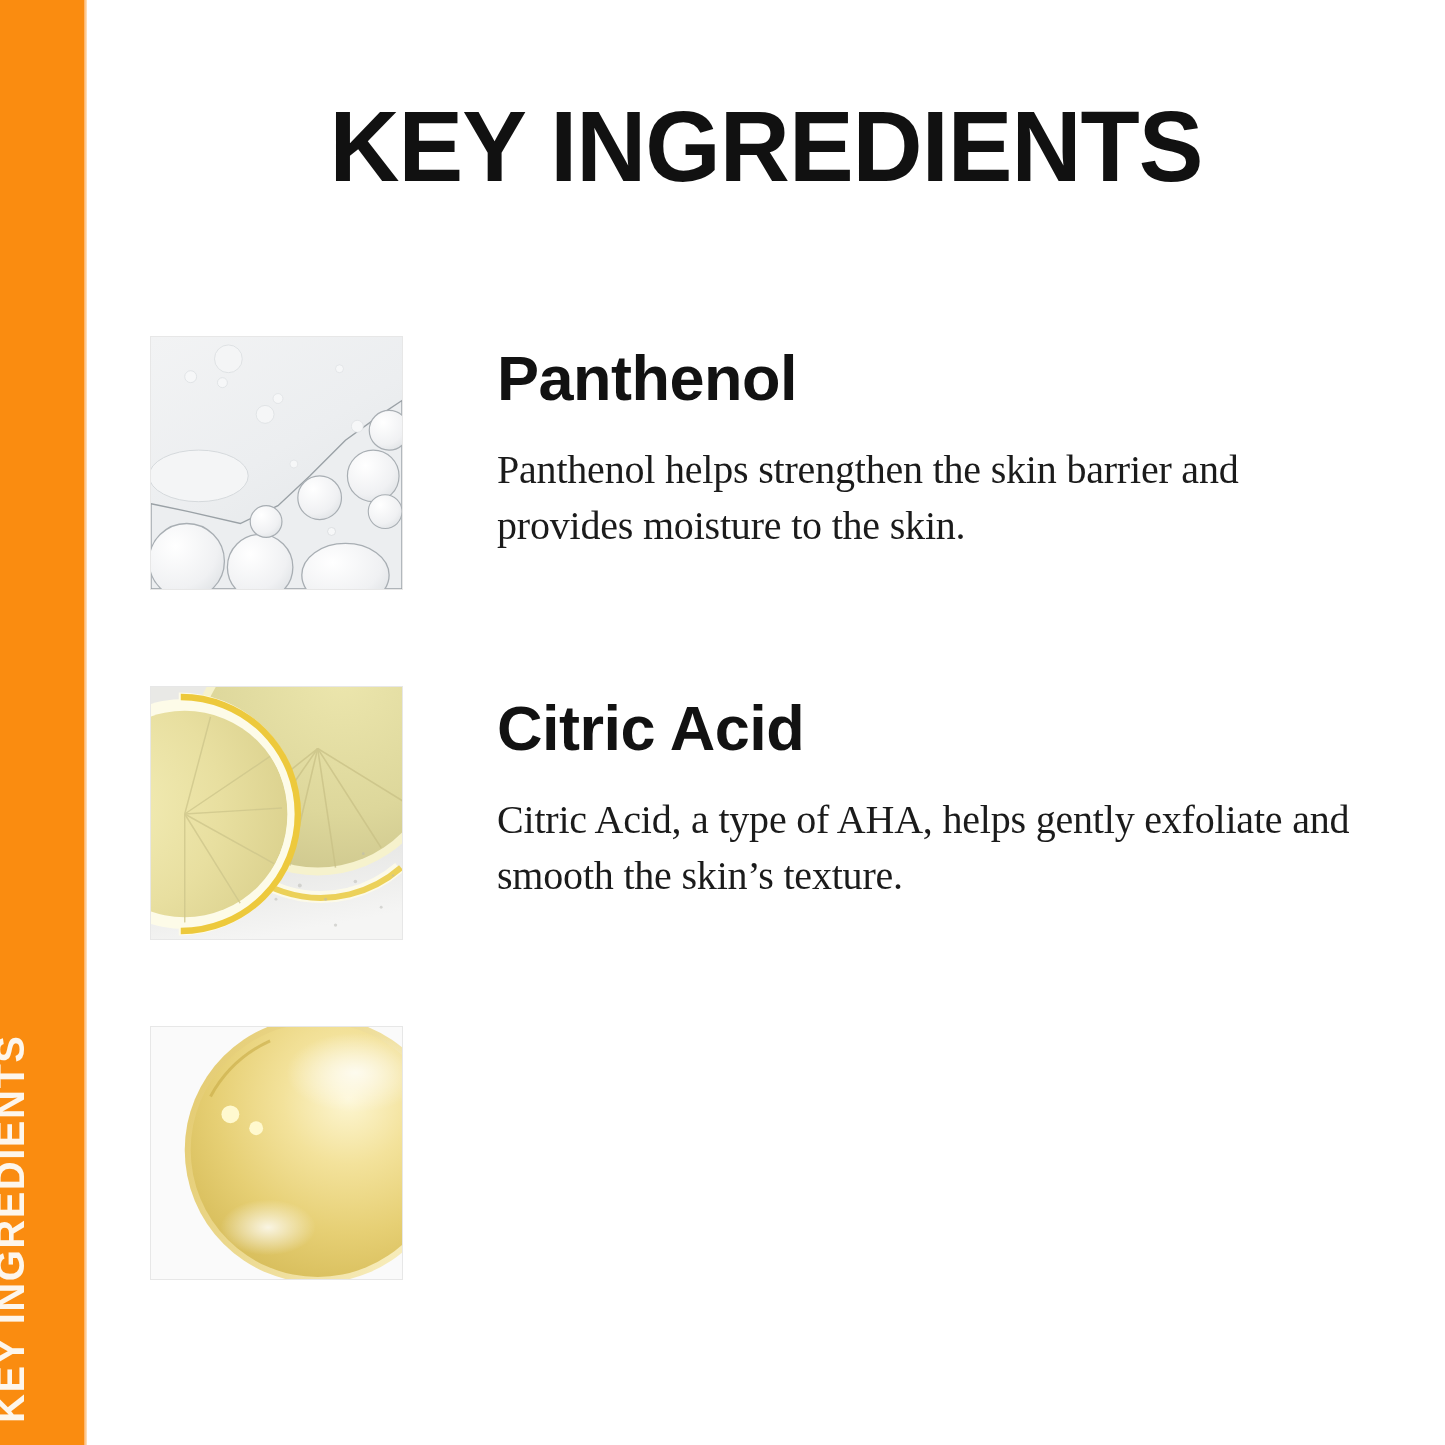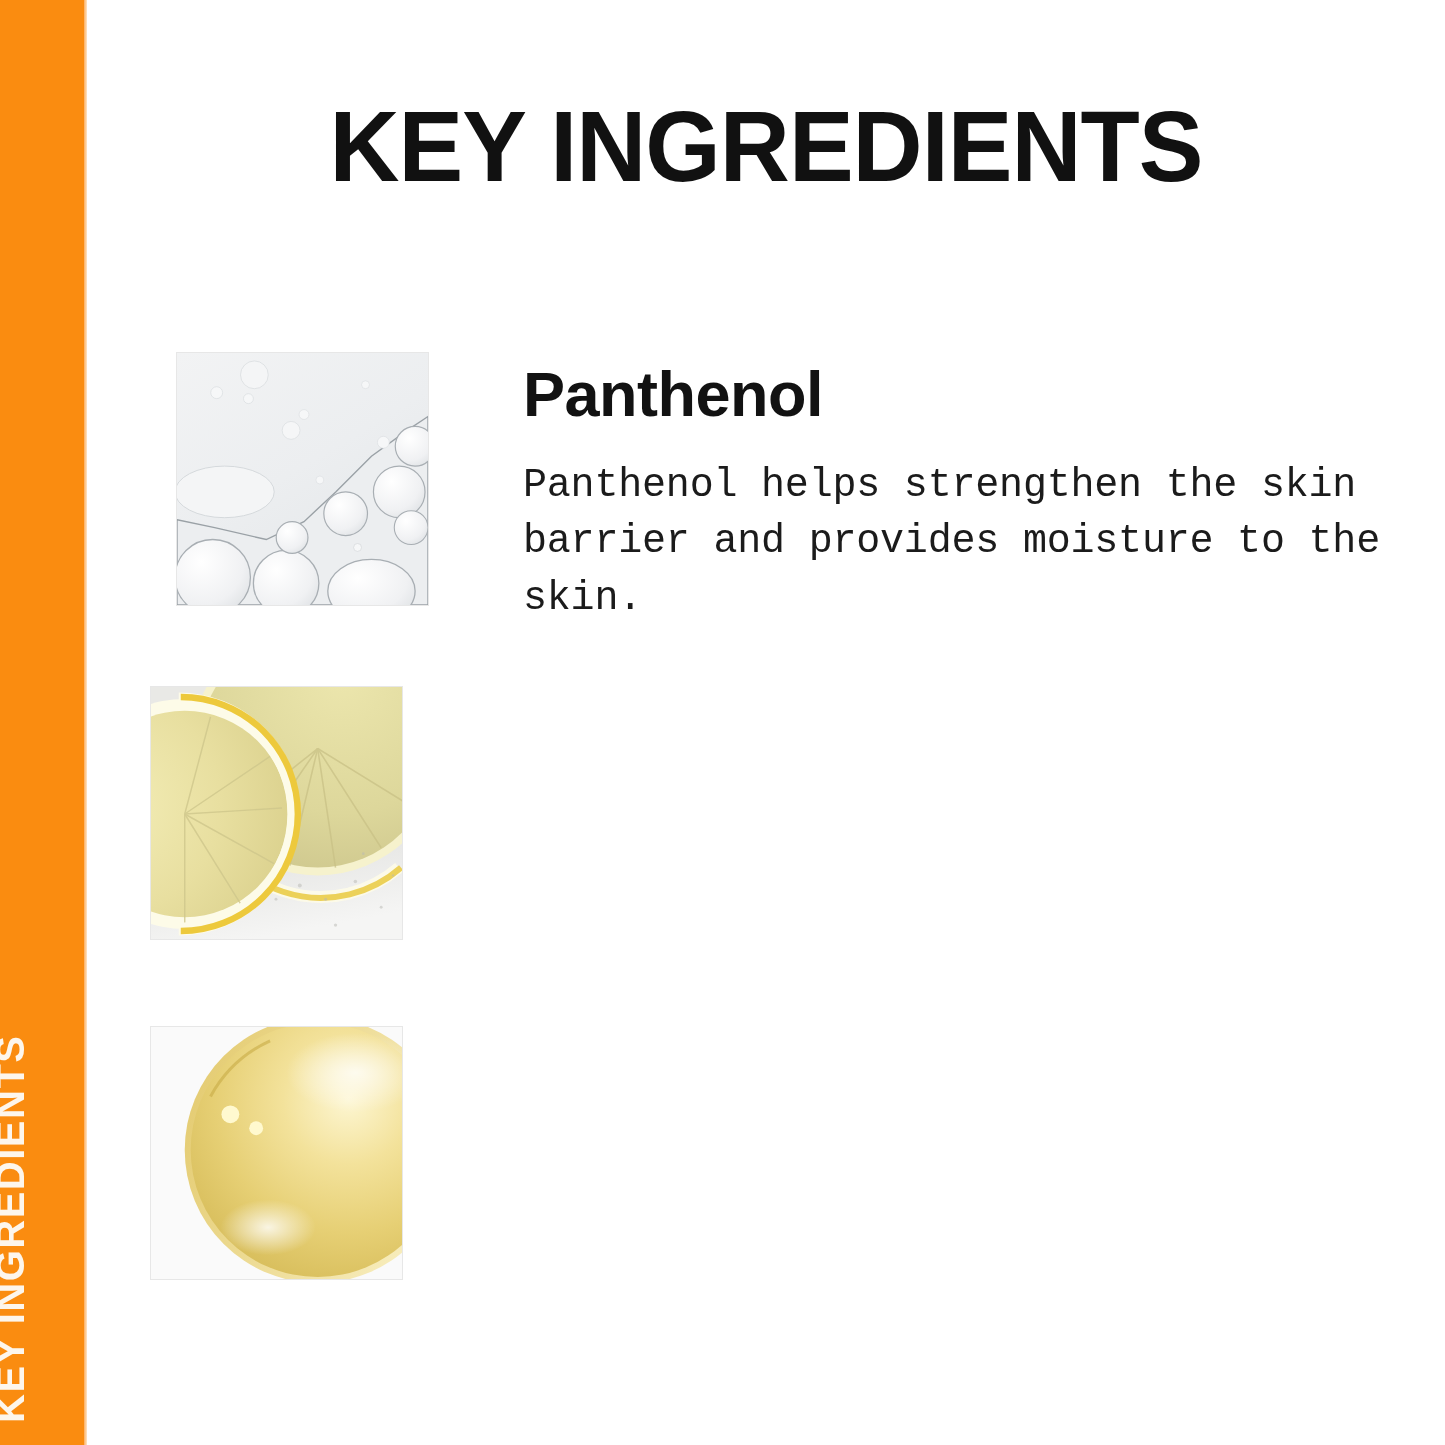--- a/index.html
+++ b/index.html
@@ -61,21 +61,21 @@
     line-height:1;
     transform:scaleX(0.97);
   }
 
   .ingredient-row {
     position:absolute;
     left:63px;
     width:1230px;
     height:256px;
   }
-  #row-0 { top:352px;margin-left:26px; }
+  #row-0 { top:336px; }
   #row-1 { top:686px; }
   #row-2 { top:1026px; }
 
   .thumb {
     position:absolute; left:0; top:0;
     width:253px; height:254px;
     background:#f4f4f4;
     border:1px solid #e7e7e7;
     overflow:hidden;
   }
@@ -90,21 +90,21 @@
     font-family:"Liberation Sans", sans-serif;
     font-size:63px;
     font-weight:700;
     letter-spacing:-0.5px;
     color:#121212;
     line-height:1.04;
     margin-top:10px;
     white-space:nowrap;
   }
   .ingredient-desc {
-    font-family:Liberation Mono, monospace;
+    font-family:Liberation Serif, serif;
     font-size:40px;
     font-weight:400;
     color:#1b1b1b;
     line-height:1.42;
     margin-top:30px;
     letter-spacing:-0.2px;
   }
 </style>
 </head>
 <body>
@@ -219,20 +219,24 @@
           <circle cx="150" cy="200" r="2"></circle>
             <circle cx="176" cy="214" r="1.6"></circle>
           <circle cx="206" cy="196" r="1.8"></circle>
             <circle cx="232" cy="222" r="1.5"></circle>
           <circle cx="186" cy="240" r="1.7"></circle>
             <circle cx="214" cy="168" r="1.4"></circle>
           <circle cx="126" cy="214" r="1.5"></circle>
             <circle cx="244" cy="190" r="1.3"></circle>
         </g>
       </svg>
+    </div>
+    <div class="ingredient-text">
+      <div class="ingredient-name">Citric Acid</div>
+      <div class="ingredient-desc">Citric Acid, a type of AHA, helps gently exfoliate and smooth the skin’s texture.</div>
     </div>
   </div>
 
   <div class="ingredient-row" id="row-2">
     <div class="thumb">
       <svg viewBox="0 0 253 254" preserveAspectRatio="none">
         <defs>
           <radialGradient id="oil" cx="0.62" cy="0.3" r="0.85">
             <stop offset="0%" stop-color="#fdf6d2"></stop>
             <stop offset="30%" stop-color="#f3e29b"></stop>

